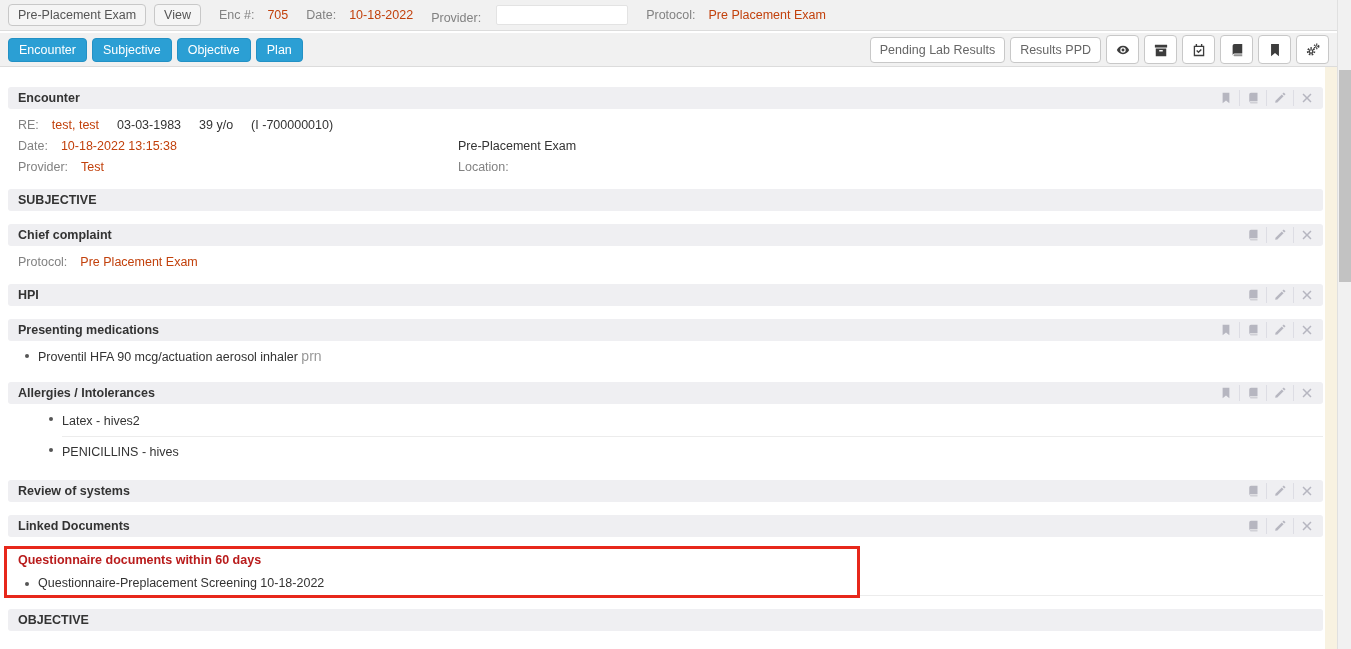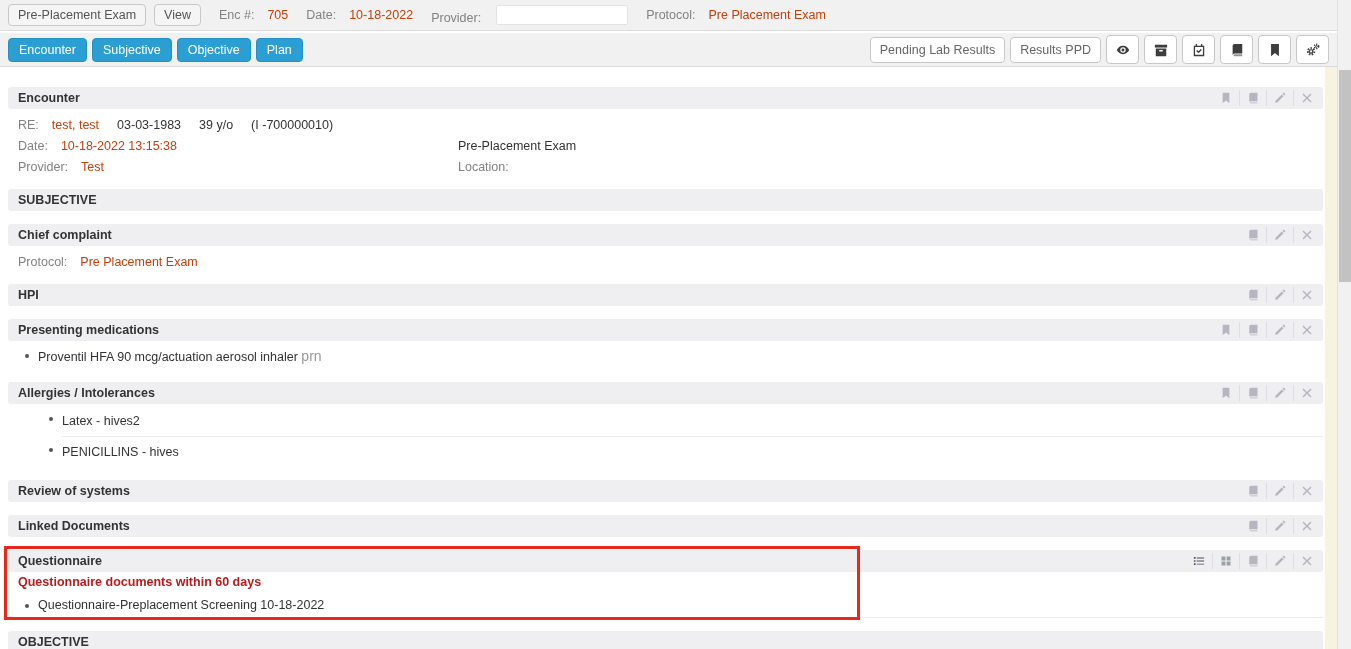--- a/index.html
+++ b/index.html
@@ -375,50 +375,20 @@
             <svg viewBox="0 0 16 16">
               <use href="#i-x"></use>
             </svg>
           </span>
       </div>
     </div>
   </div>
 
   <div class="sec">
     <div class="red-box"></div>
-    <div class="sec-head">
-      <span>Questionnaire</span>
-      <div class="sec-icons">
-        <span class="sec-icon dark">
-            <svg viewBox="0 0 16 16">
-              <use href="#i-list"></use>
-            </svg>
-          </span>
-        <span class="sec-icon mid">
-            <svg viewBox="0 0 16 16">
-              <use href="#i-grid"></use>
-            </svg>
-          </span>
-        <span class="sec-icon">
-            <svg viewBox="0 0 16 16">
-              <use href="#i-book"></use>
-            </svg>
-          </span>
-        <span class="sec-icon">
-            <svg viewBox="0 0 16 16">
-              <use href="#i-pencil"></use>
-            </svg>
-          </span>
-        <span class="sec-icon">
-            <svg viewBox="0 0 16 16">
-              <use href="#i-x"></use>
-            </svg>
-          </span>
-      </div>
-    </div>
     <div class="q-sub">Questionnaire documents within 60 days</div>
     <ul class="bullets">
       <li class="bullet rule">Questionnaire-Preplacement Screening 10-18-2022</li>
     </ul>
   </div>
 
   <div class="sec">
     <div class="sec-head">
       <span>OBJECTIVE</span>
     </div>

